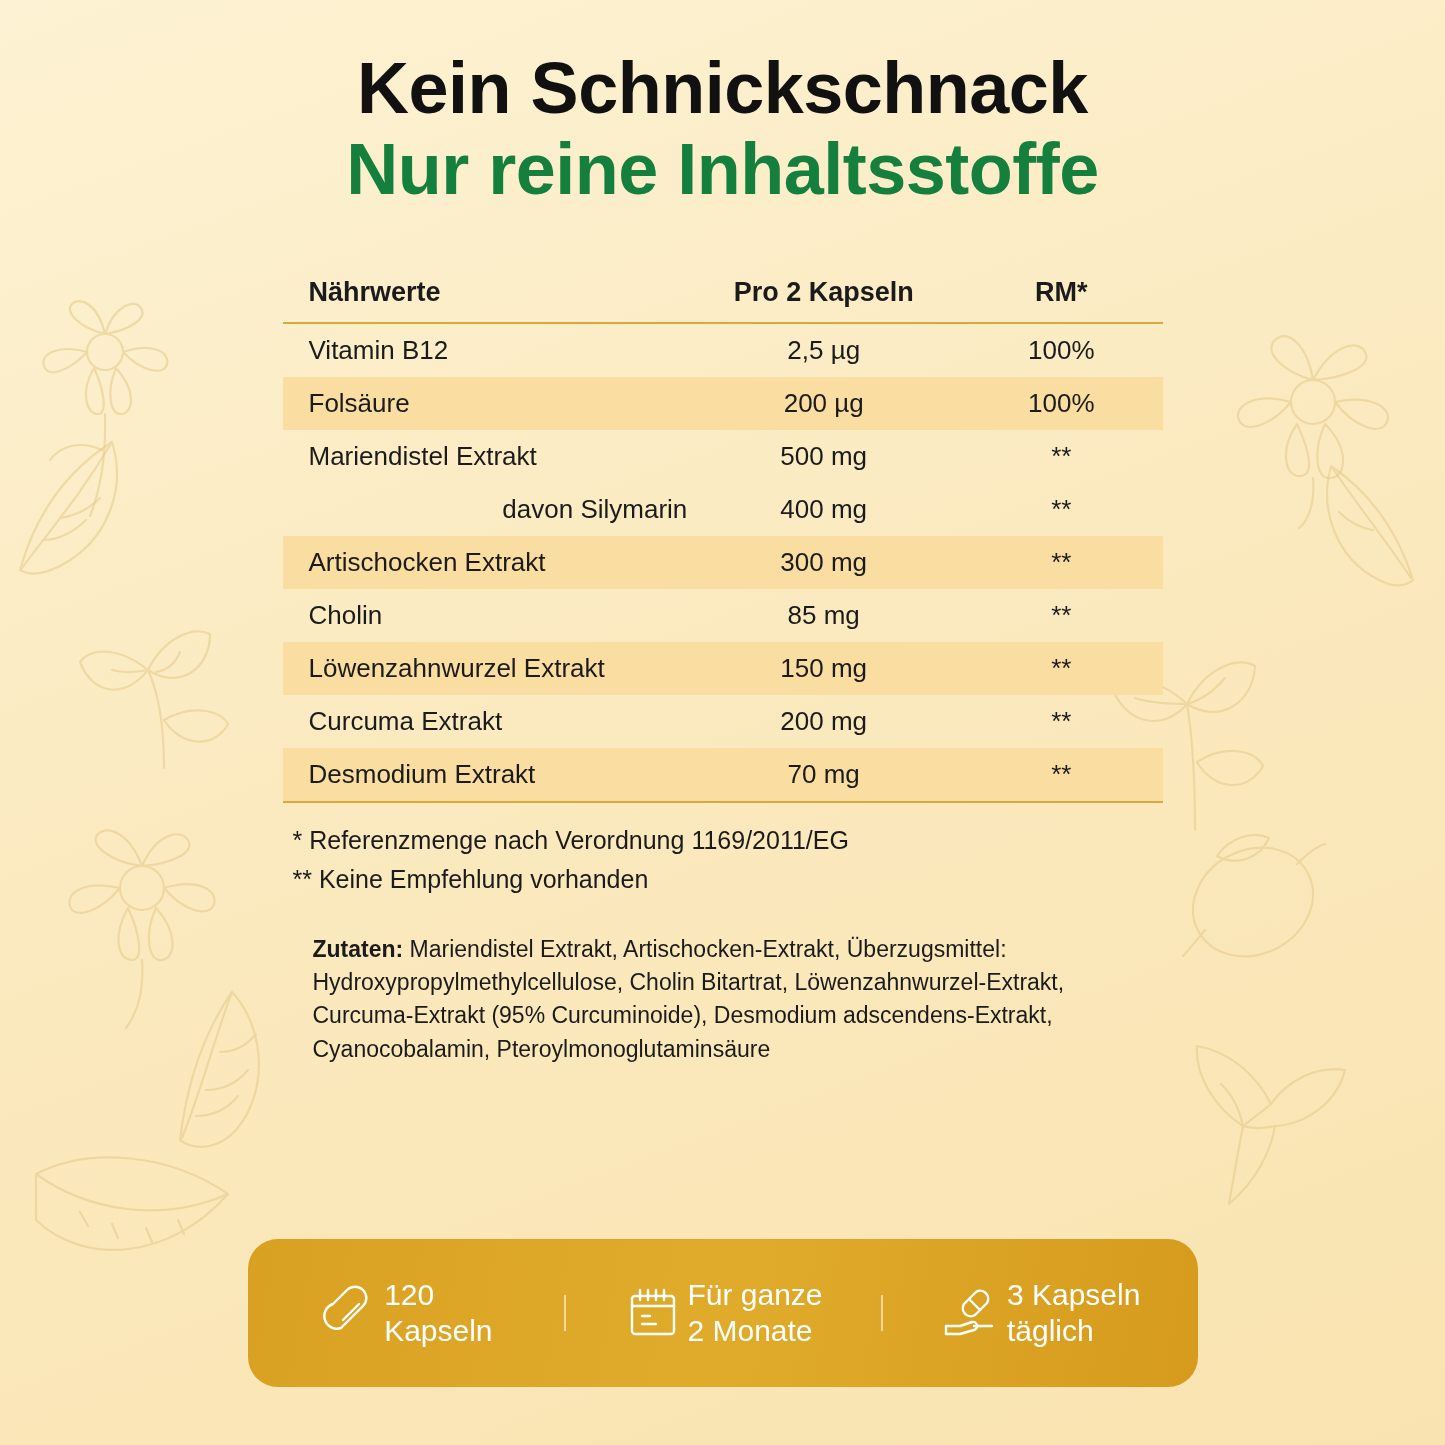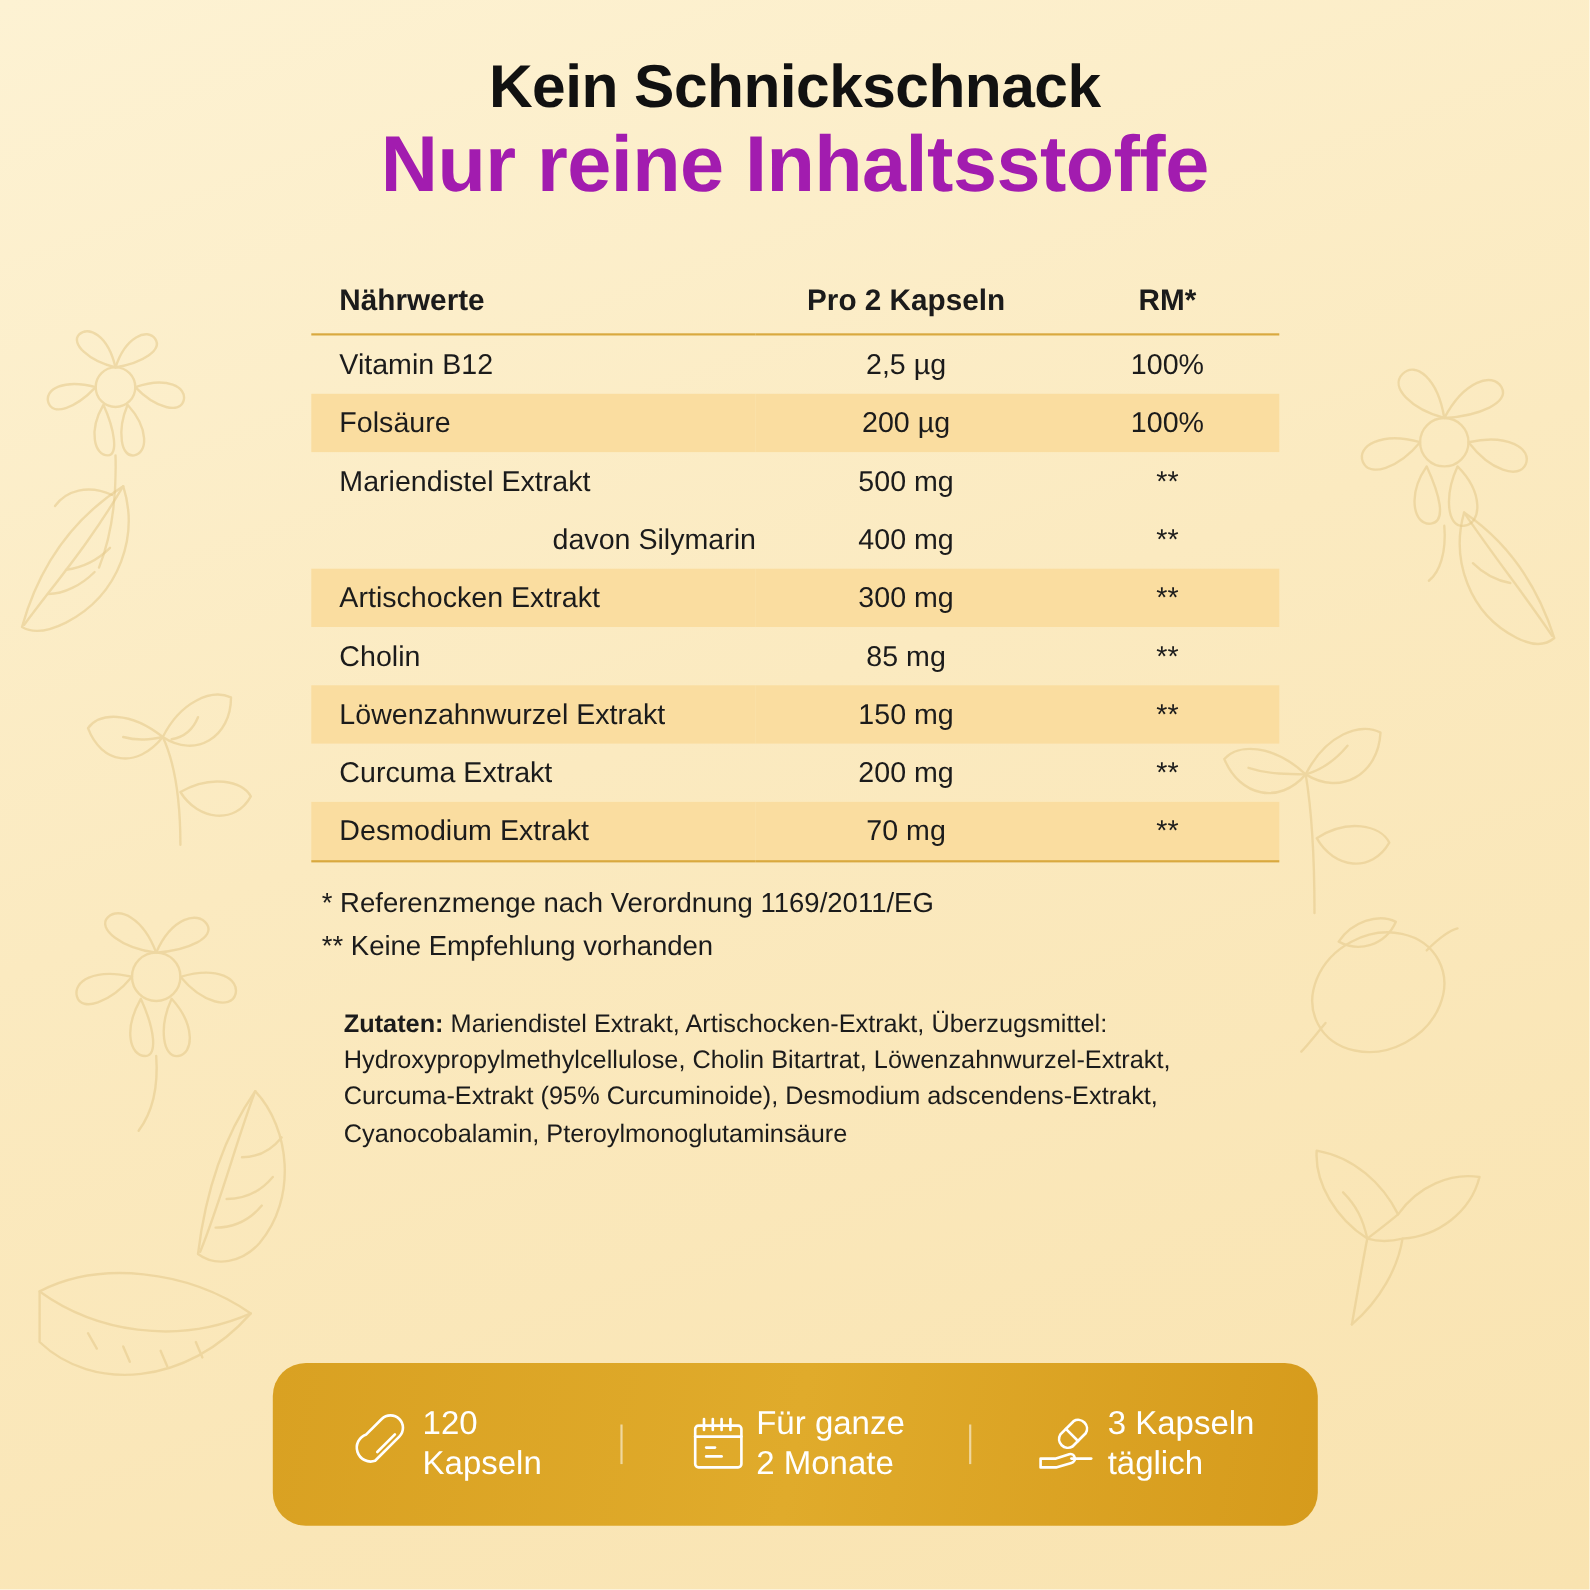--- a/index.html
+++ b/index.html
@@ -33,31 +33,31 @@
   }
 
   
   .headline {
     padding-top: 48px;
     text-align: center;
     position: relative;
     z-index: 3;
   }
   .headline .line1 {
-    font-size: 55px;
+    font-size: 72px;
     font-weight: bold;
     letter-spacing: -0.5px;
     color: #111111;
     line-height: 1.12;
   }
   .headline .line2 {
     font-size: 72px;
     font-weight: bold;
     letter-spacing: -0.5px;
-    color: #a21caf;
+    color: #15803d;
     line-height: 1.12;
   }
 
   
   .table-wrap {
     position: relative;
     z-index: 3;
     margin: 62px auto 0 auto;
     width: 880px;
   }

